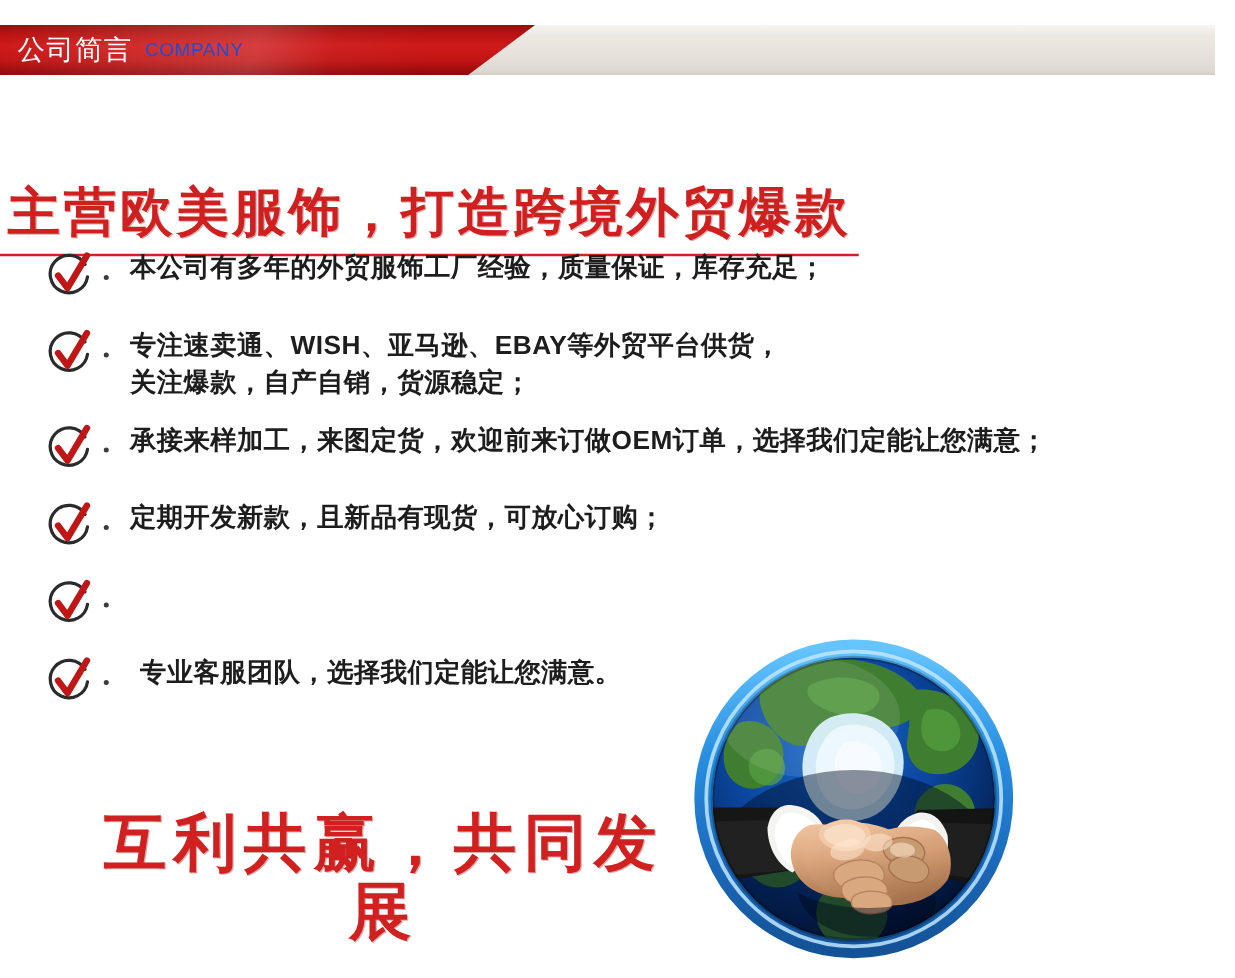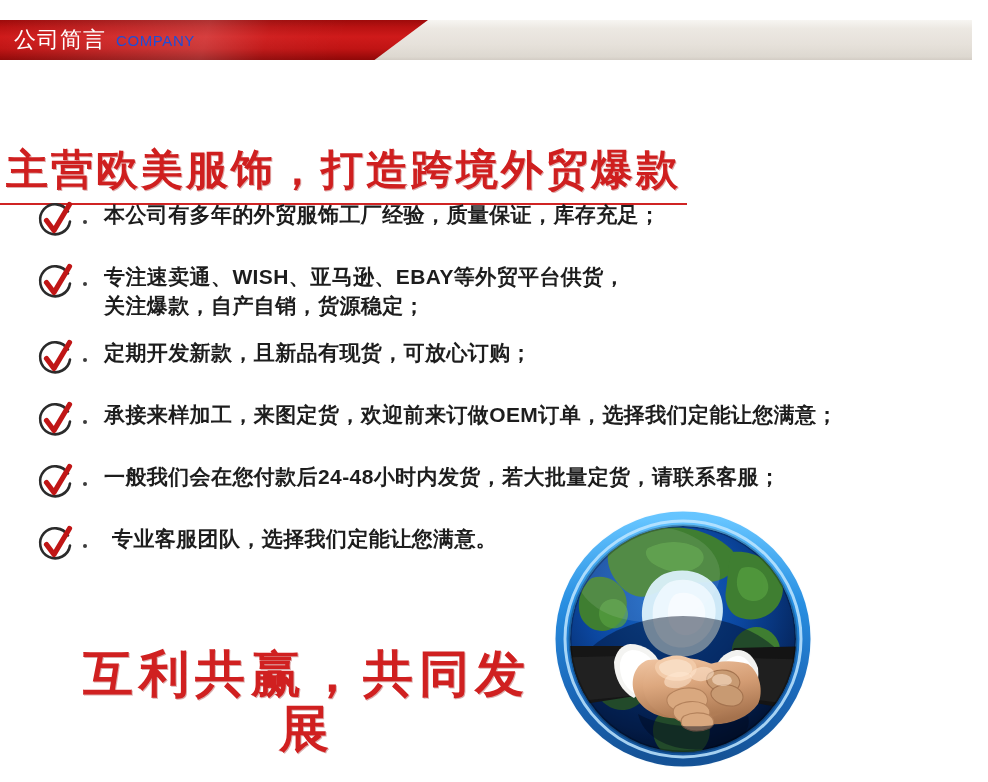--- a/index.html
+++ b/index.html
@@ -221,51 +221,50 @@
         <path d="M12.5 22.5 L20 32.5 L35.5 6.5" fill="none" stroke="#c01616" stroke-width="5.2" stroke-linecap="round" stroke-linejoin="round"></path>
       </svg>
     </span>
     <span class="bullet-dot"></span>
     <span class="bullet-text">
       <span>专注速卖通、WISH、亚马逊、EBAY等外贸平台供货，</span>
       <span class="line2">关注爆款，自产自销，货源稳定；</span>
     </span>
   </div>
 
+  <div class="bullet-row" id="bullet-row-3">
+    <span class="bullet-icon-wrap">
+      <svg width="44" height="44" viewBox="0 0 44 44" aria-hidden="true">
+        <path d="M34 13.5 A15 15 0 1 0 36 23.5" fill="none" stroke="#2b2b2b" stroke-width="2.6" stroke-linecap="round"></path>
+        <path d="M12.5 22.5 L20 32.5 L35.5 6.5" fill="none" stroke="#c01616" stroke-width="5.2" stroke-linecap="round" stroke-linejoin="round"></path>
+      </svg>
+    </span>
+    <span class="bullet-dot"></span>
+    <span class="bullet-text">承接来样加工，来图定货，欢迎前来订做OEM订单，选择我们定能让您满意；</span>
+  </div>
+
   <div class="bullet-row" id="bullet-row-4">
     <span class="bullet-icon-wrap">
       <svg width="44" height="44" viewBox="0 0 44 44" aria-hidden="true">
         <path d="M34 13.5 A15 15 0 1 0 36 23.5" fill="none" stroke="#2b2b2b" stroke-width="2.6" stroke-linecap="round"></path>
         <path d="M12.5 22.5 L20 32.5 L35.5 6.5" fill="none" stroke="#c01616" stroke-width="5.2" stroke-linecap="round" stroke-linejoin="round"></path>
       </svg>
     </span>
     <span class="bullet-dot"></span>
     <span class="bullet-text">定期开发新款，且新品有现货，可放心订购；</span>
   </div>
 
-  <div class="bullet-row" id="bullet-row-3">
-    <span class="bullet-icon-wrap">
-      <svg width="44" height="44" viewBox="0 0 44 44" aria-hidden="true">
-        <path d="M34 13.5 A15 15 0 1 0 36 23.5" fill="none" stroke="#2b2b2b" stroke-width="2.6" stroke-linecap="round"></path>
-        <path d="M12.5 22.5 L20 32.5 L35.5 6.5" fill="none" stroke="#c01616" stroke-width="5.2" stroke-linecap="round" stroke-linejoin="round"></path>
-      </svg>
-    </span>
-    <span class="bullet-dot"></span>
-    <span class="bullet-text">承接来样加工，来图定货，欢迎前来订做OEM订单，选择我们定能让您满意；</span>
-  </div>
-
   <div class="bullet-row" id="bullet-row-5">
     <span class="bullet-icon-wrap">
       <svg width="44" height="44" viewBox="0 0 44 44" aria-hidden="true">
         <path d="M34 13.5 A15 15 0 1 0 36 23.5" fill="none" stroke="#2b2b2b" stroke-width="2.6" stroke-linecap="round"></path>
         <path d="M12.5 22.5 L20 32.5 L35.5 6.5" fill="none" stroke="#c01616" stroke-width="5.2" stroke-linecap="round" stroke-linejoin="round"></path>
       </svg>
     </span>
     <span class="bullet-dot"></span>
-    <span class="bullet-text">一般我们会在您付款后24-48小时内发货，若大批量定货，请联系客服；</span>
   </div>
 
   <div class="bullet-row" id="bullet-row-6">
     <span class="bullet-icon-wrap">
       <svg width="44" height="44" viewBox="0 0 44 44" aria-hidden="true">
         <path d="M34 13.5 A15 15 0 1 0 36 23.5" fill="none" stroke="#2b2b2b" stroke-width="2.6" stroke-linecap="round"></path>
         <path d="M12.5 22.5 L20 32.5 L35.5 6.5" fill="none" stroke="#c01616" stroke-width="5.2" stroke-linecap="round" stroke-linejoin="round"></path>
       </svg>
     </span>
     <span class="bullet-dot"></span>

